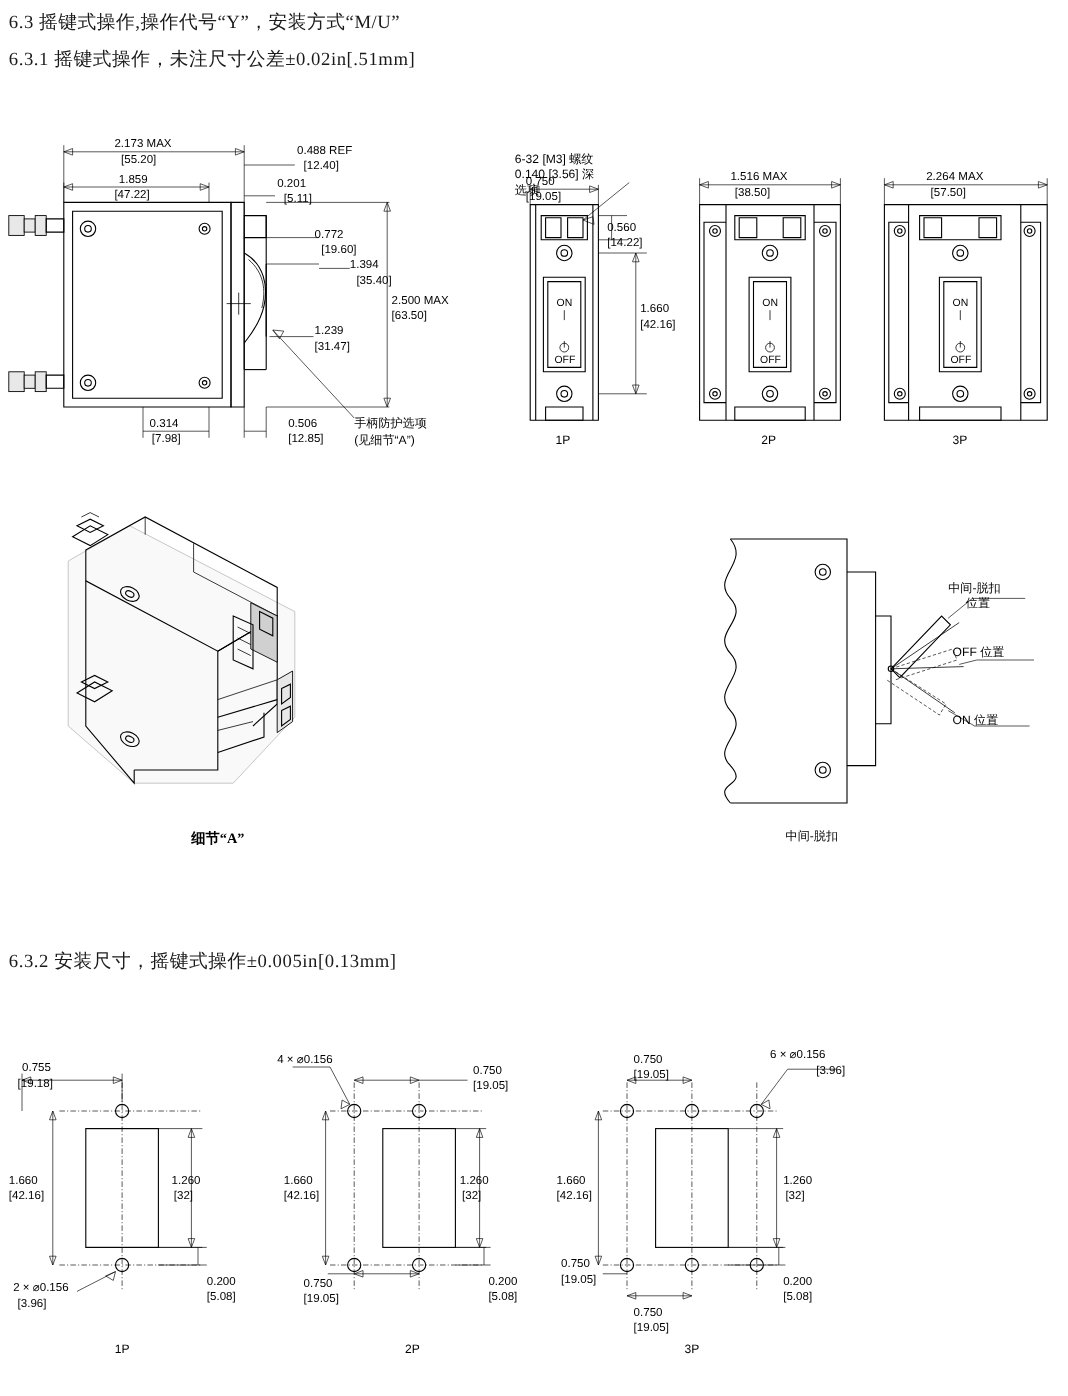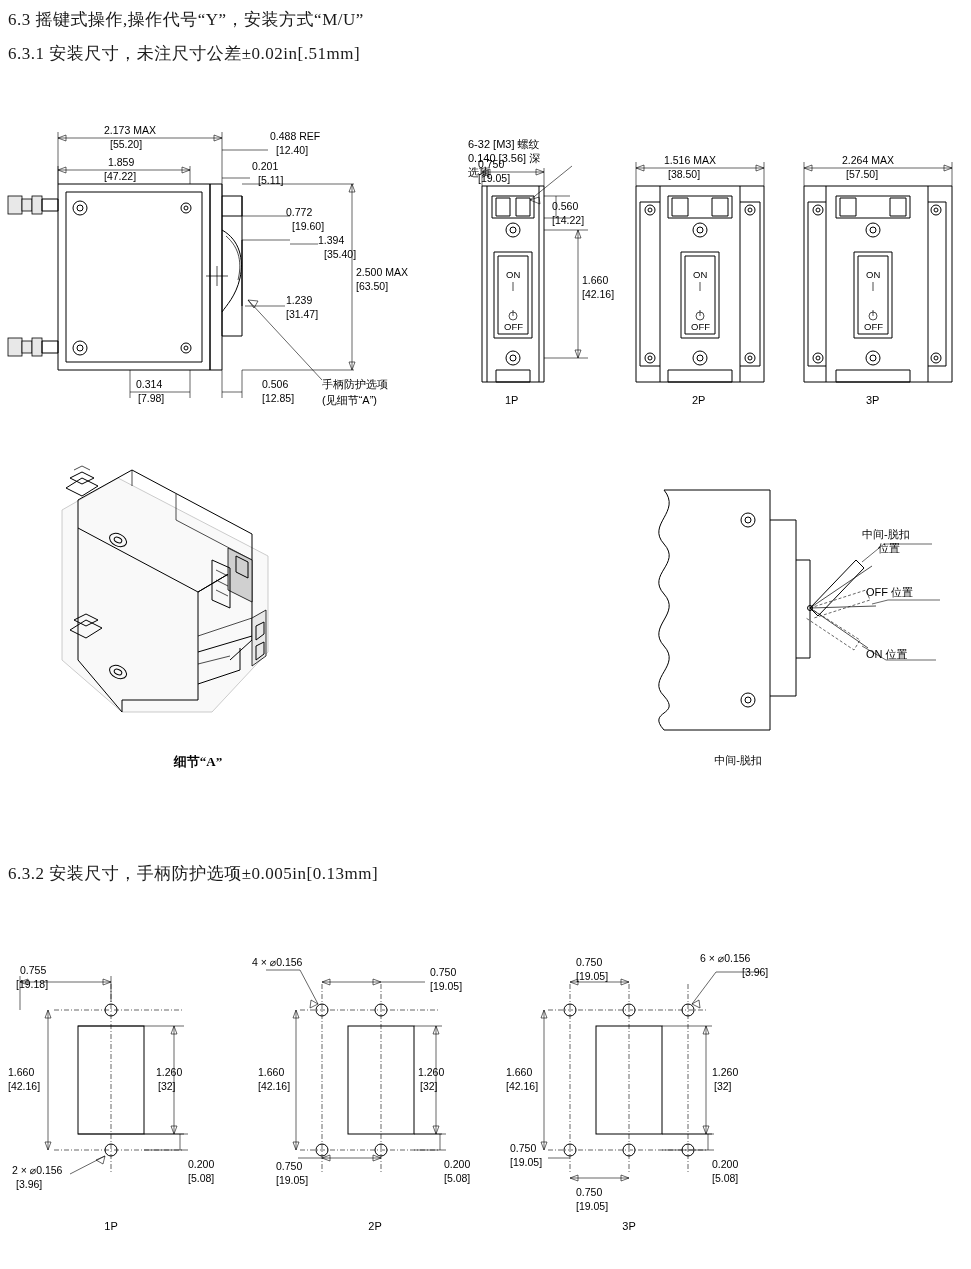--- a/index.html
+++ b/index.html
@@ -70,22 +70,22 @@
   .ln-hid { stroke: #000; stroke-width: 0.6; fill: none; stroke-dasharray: 3 2; }
   .fillg { fill: #e8e8e8; stroke: #000; stroke-width: 0.8; }
   .fillgg { fill: #d0d0d0; stroke: #000; stroke-width: 0.8; }
 </style>
 </head>
 <body>
 
 <div class="page">
 
   <div class="heading" id="h-63">6.3 摇键式操作,操作代号“Y”，安装方式“M/U”</div>
-  <div class="heading" id="h-631">6.3.1 安装尺寸，未注尺寸公差±0.02in[.51mm]</div>
-  <div class="heading" id="h-632">6.3.2 安装尺寸，手柄防护选项±0.005in[0.13mm]</div>
+  <div class="heading" id="h-631">6.3.1 摇键式操作，未注尺寸公差±0.02in[.51mm]</div>
+  <div class="heading" id="h-632">6.3.2 安装尺寸，摇键式操作±0.005in[0.13mm]</div>
 
   <svg class="fig" width="971" height="830" viewBox="0 0 971 830">
 
     <g>
 
       <rect x="8" y="196" width="14" height="18" class="fillg"></rect>
       <rect x="22" y="199" width="10" height="12" class="fillg"></rect>
       <rect x="32" y="196" width="10" height="18" class="fillg"></rect>
       <path class="ln" d="M42 199 h16 v12 h-16 z"></path>
       <rect x="8" y="338" width="14" height="18" class="fillg"></rect>

